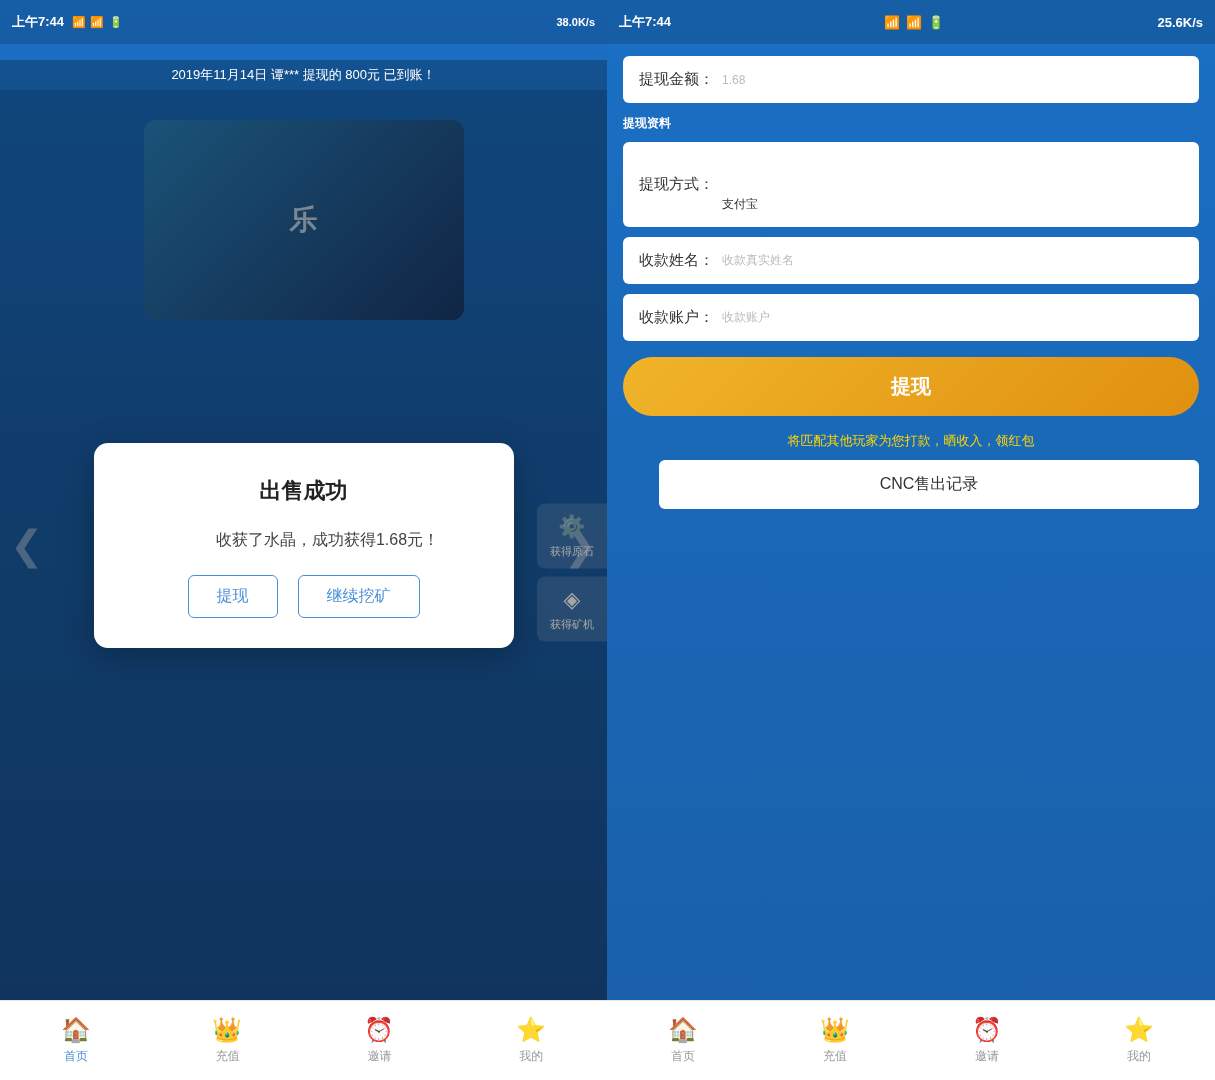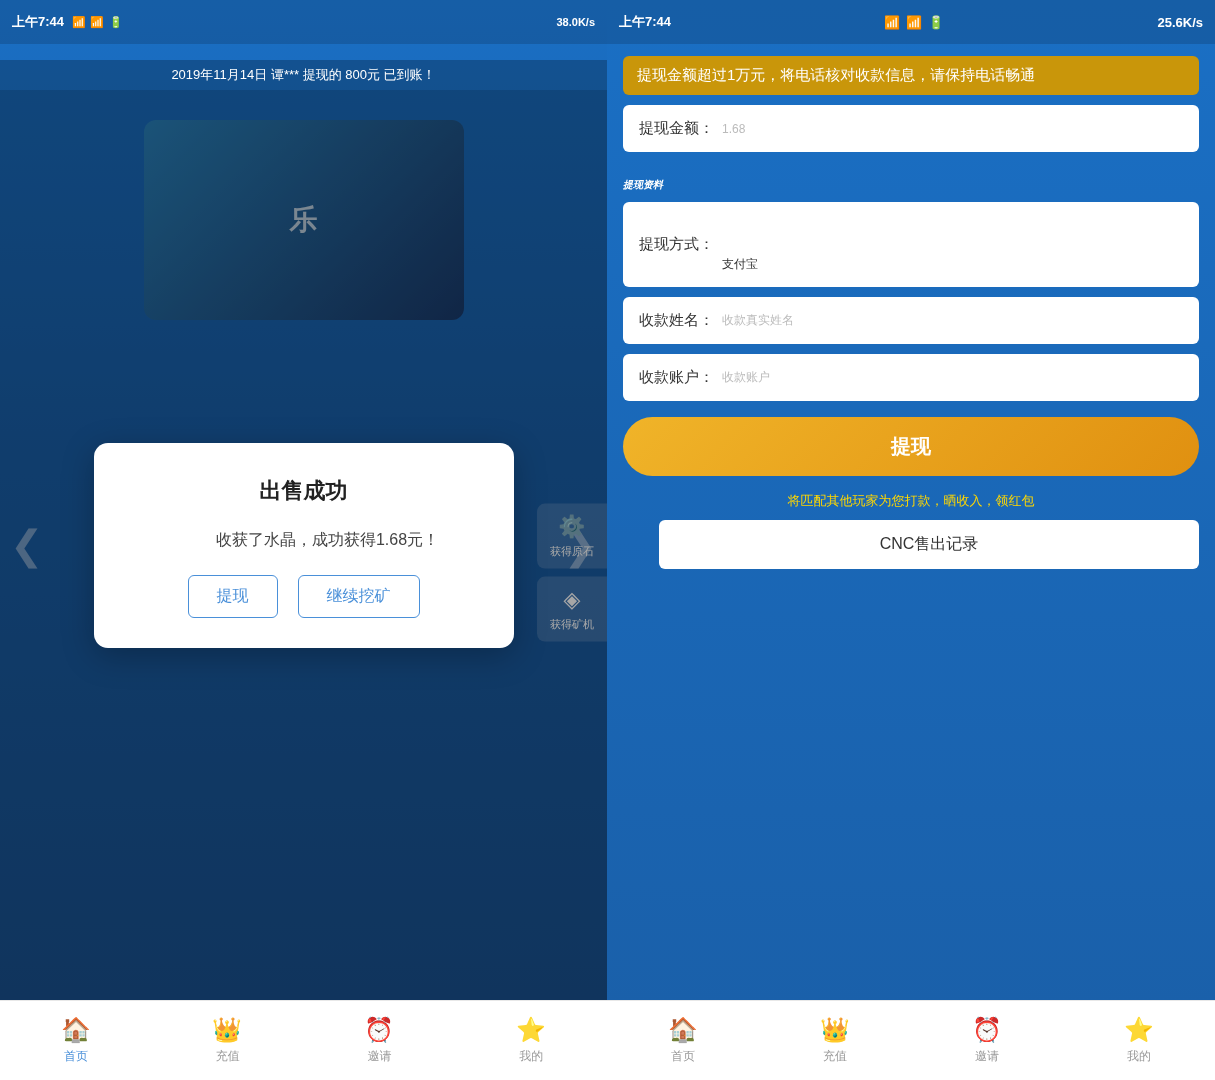--- a/index.html
+++ b/index.html
@@ -234,24 +234,23 @@
       padding: 10px 14px;
       color: #fff;
       font-size: 15px;
       font-weight: 500;
     }
     .info-banner.warning {
       background: #c9960a;
     }
     .form-label {
       color: #fff;
-      font-size: 10px;
+      font-size: 12px;
       font-weight: 600;
-      margin-top: 16px;
-      font-style: italic;
+      margin-top: 2px;
     }
     .form-field {
       background: #fff;
       border-radius: 6px;
       padding: 14px 16px;
       display: flex;
       align-items: center;
       gap: 8px;
     }
     .form-field-label {
@@ -395,23 +394,20 @@
       <span>📶</span>
       <span>📶</span>
       <span>🔋</span>
     </div>
     <span>25.6K/s</span>
   </div>
 
   <div class="right-content">
 
 
-    <div class="info-banner warning">
-      <span>提现金额超过1万元，将电话核对收款信息，请保持电话畅通</span>
-    </div>
 
     <div class="form-field">
       <span class="form-field-label">提现金额：</span>
       <span class="form-field-value">1.68</span>
     </div>
 
     <div class="form-label">提现资料</div>
 
     <div class="form-field">
       <span class="form-field-label">提现方式：</span>

